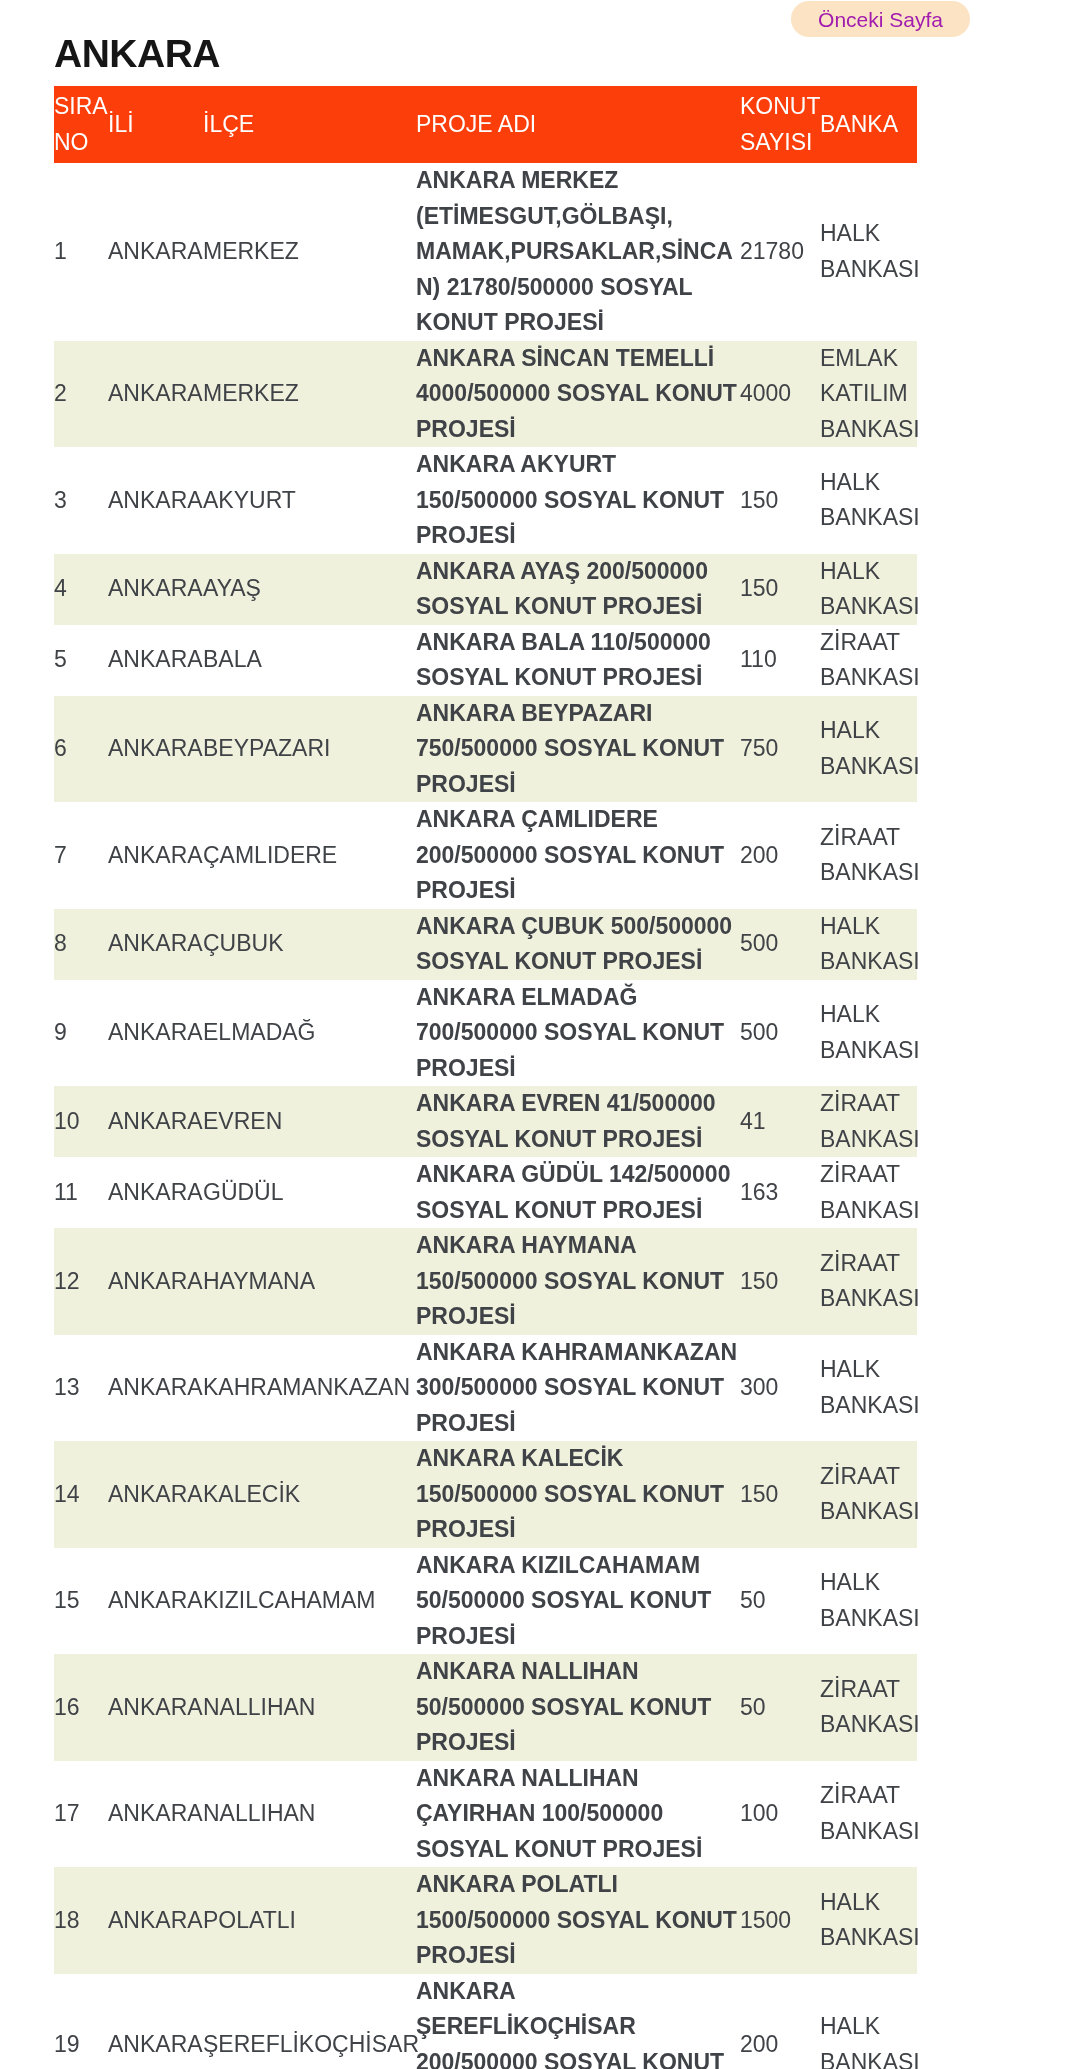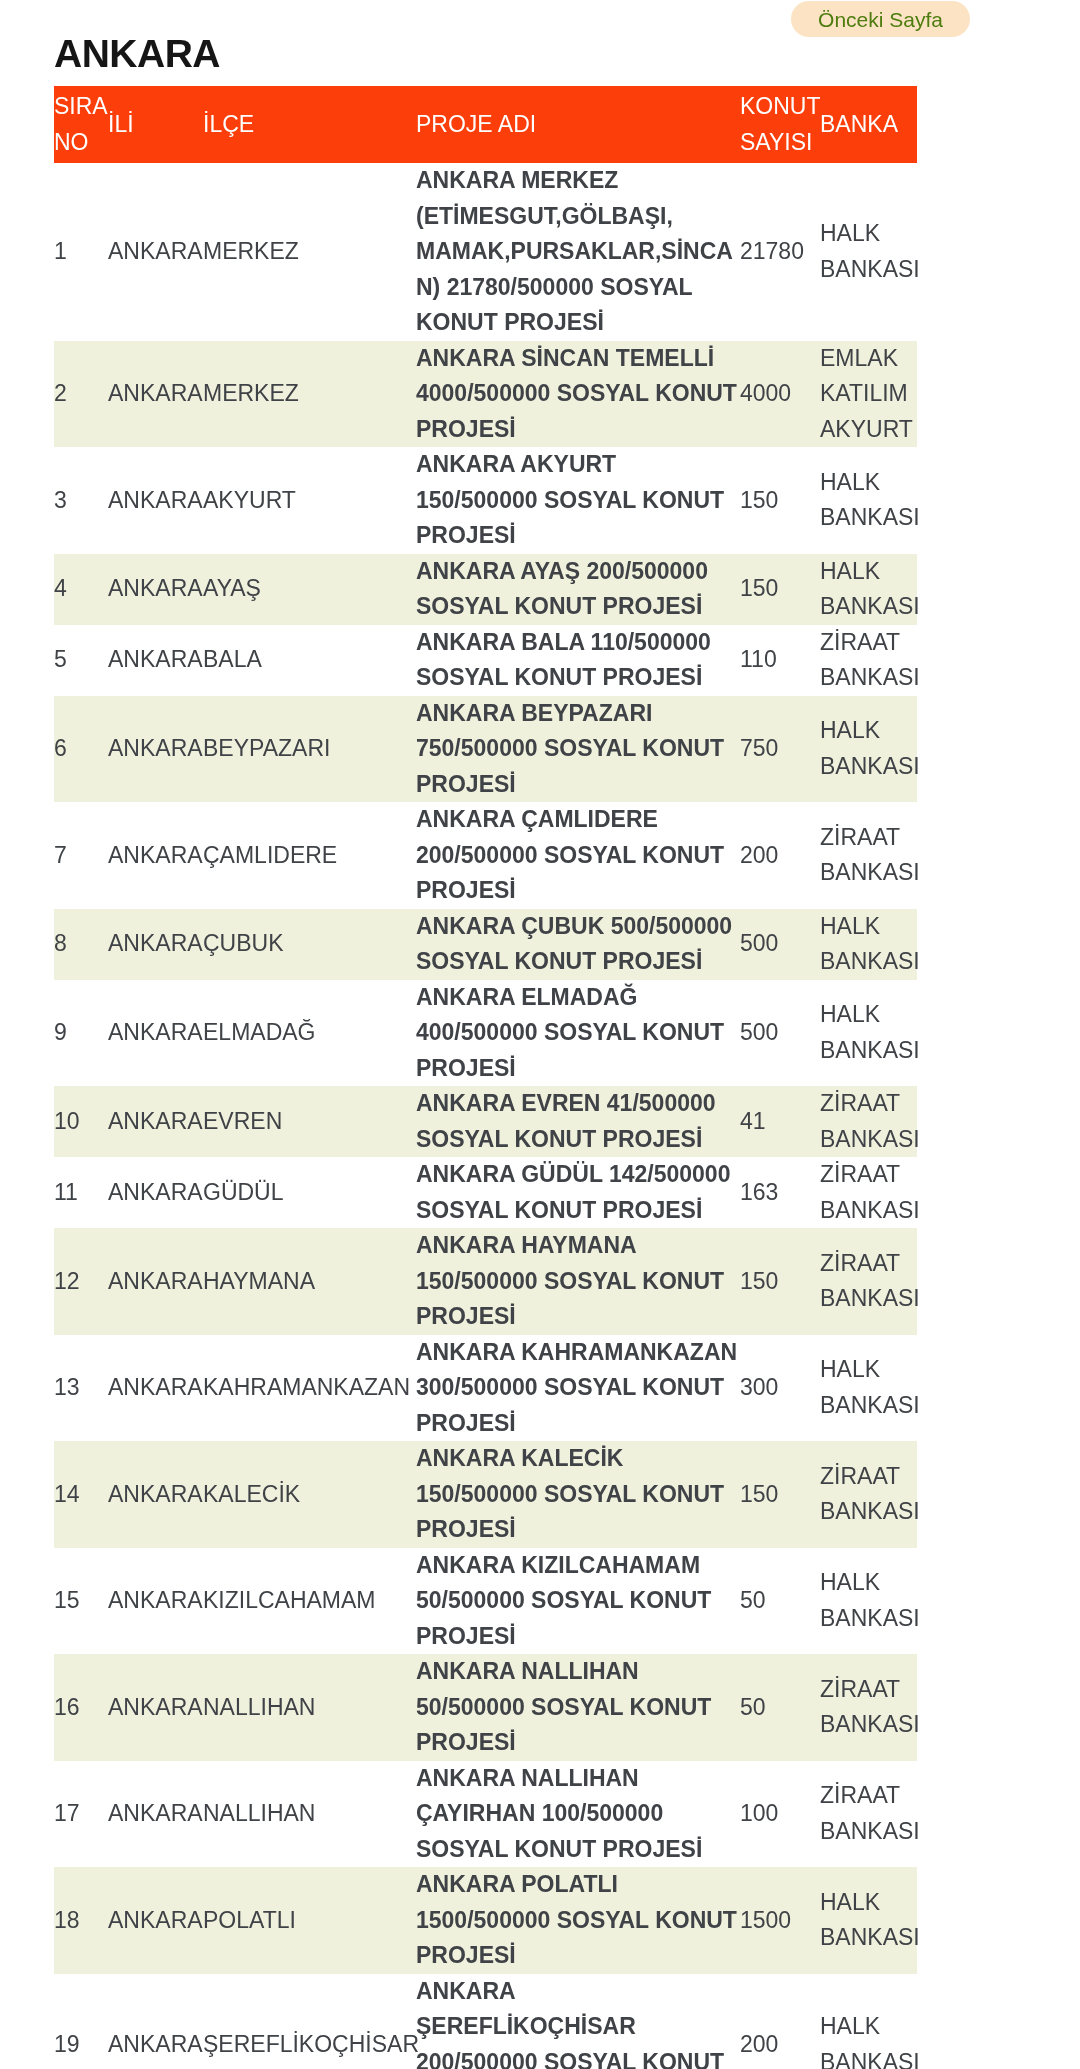--- a/index.html
+++ b/index.html
@@ -3,21 +3,21 @@
 <meta charset="utf-8">
 <style>
   html,body{margin:0;padding:0;}
   body{
     width:1080px;height:2069px;position:relative;overflow:hidden;
     background:#ffffff;color:#3f4246;
     font-family:"Liberation Sans", sans-serif;
   }
   .back-btn{
     position:absolute;top:1px;right:110px;
-    background:#FBE3C3;color:#4d7c0f;
+    background:#FBE3C3;color:#a21caf;
     font-family:"Liberation Sans", sans-serif;
     font-size:21px;line-height:35px;height:36px;
     padding:0 27px;border:none;border-radius:18px;
     white-space:nowrap;cursor:pointer;
   }
   .wrap{margin-left:54px;width:863px;}
   h1.page-title{
     margin:34px 0 12px 0;
     font-size:39px;line-height:40px;font-weight:bold;
     color:#161616;letter-spacing:-0.5px;
@@ -79,21 +79,21 @@
           <td class="c-proje">ANKARA MERKEZ (ETİMESGUT,GÖLBAŞI, MAMAK,PURSAKLAR,SİNCAN) 21780/500000 SOSYAL KONUT PROJESİ</td>
           <td class="c-konut">21780</td>
           <td class="c-banka">HALK BANKASI</td>
         </tr>
         <tr>
           <td class="c-no">2</td>
           <td class="c-il">ANKARA</td>
           <td class="c-ilce">MERKEZ</td>
           <td class="c-proje">ANKARA SİNCAN TEMELLİ 4000/500000 SOSYAL KONUT PROJESİ</td>
           <td class="c-konut">4000</td>
-          <td class="c-banka">EMLAK KATILIM AKYURT</td>
+          <td class="c-banka">EMLAK KATILIM BANKASI</td>
         </tr>
         <tr>
           <td class="c-no">3</td>
           <td class="c-il">ANKARA</td>
           <td class="c-ilce">AKYURT</td>
           <td class="c-proje">ANKARA AKYURT 150/500000 SOSYAL KONUT PROJESİ</td>
           <td class="c-konut">150</td>
           <td class="c-banka">HALK BANKASI</td>
         </tr>
         <tr>
@@ -133,21 +133,21 @@
           <td class="c-il">ANKARA</td>
           <td class="c-ilce">ÇUBUK</td>
           <td class="c-proje">ANKARA ÇUBUK 500/500000 SOSYAL KONUT PROJESİ</td>
           <td class="c-konut">500</td>
           <td class="c-banka">HALK BANKASI</td>
         </tr>
         <tr>
           <td class="c-no">9</td>
           <td class="c-il">ANKARA</td>
           <td class="c-ilce">ELMADAĞ</td>
-          <td class="c-proje">ANKARA ELMADAĞ 400/500000 SOSYAL KONUT PROJESİ</td>
+          <td class="c-proje">ANKARA ELMADAĞ 700/500000 SOSYAL KONUT PROJESİ</td>
           <td class="c-konut">500</td>
           <td class="c-banka">HALK BANKASI</td>
         </tr>
         <tr>
           <td class="c-no">10</td>
           <td class="c-il">ANKARA</td>
           <td class="c-ilce">EVREN</td>
           <td class="c-proje">ANKARA EVREN 41/500000 SOSYAL KONUT PROJESİ</td>
           <td class="c-konut">41</td>
           <td class="c-banka">ZİRAAT BANKASI</td>

